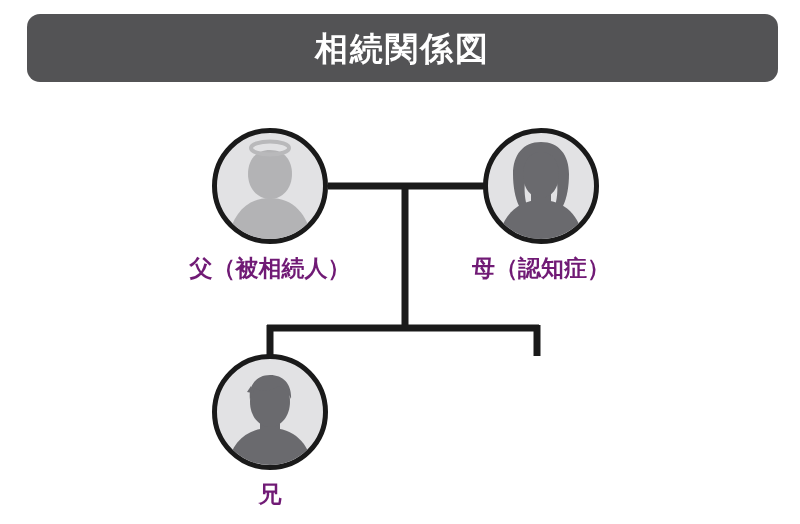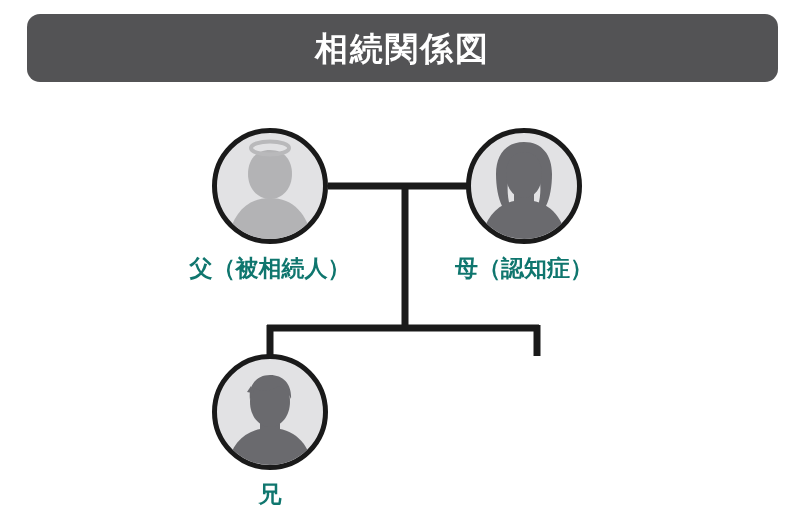--- a/index.html
+++ b/index.html
@@ -71,28 +71,28 @@
   }
   .avatar-svg {
     display: block;
     width: 120px;
     height: 120px;
   }
   .person-label {
     margin-top: 10px;
     font-size: 23px;
     font-weight: bold;
-    color: #0f766e;
+    color: #701a75;
     line-height: 1.1;
     white-space: nowrap;
     font-family: "DejaVu Sans", "Liberation Sans", sans-serif;
   }
 
   #person-father { left: 190px; top: 126px; }
-  #person-mother { left: 444px; top: 126px; text-align: center; }
+  #person-mother { left: 461px; top: 126px; text-align: center; }
   #person-brother { left: 190px; top: 352px; }
   #person-bsan   { left: 458px; top: 352px; }
 </style>
 </head>
 <body>
 
 <div id="canvas">
 
   <div id="title-bar">
     <span id="title-text">相続関係図</span>

